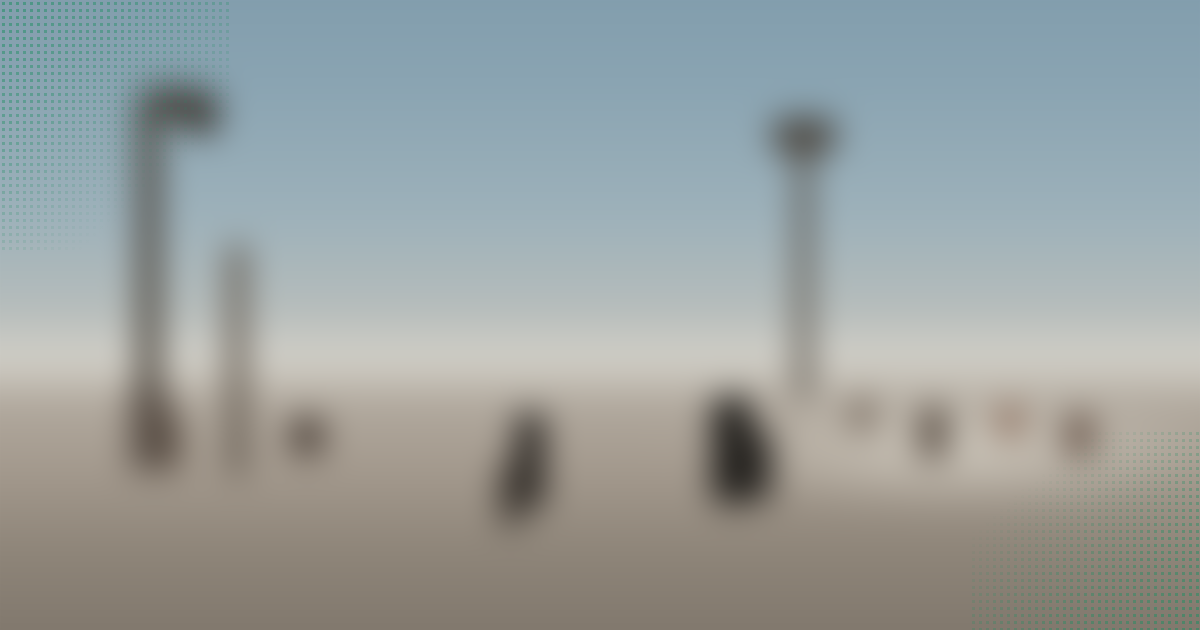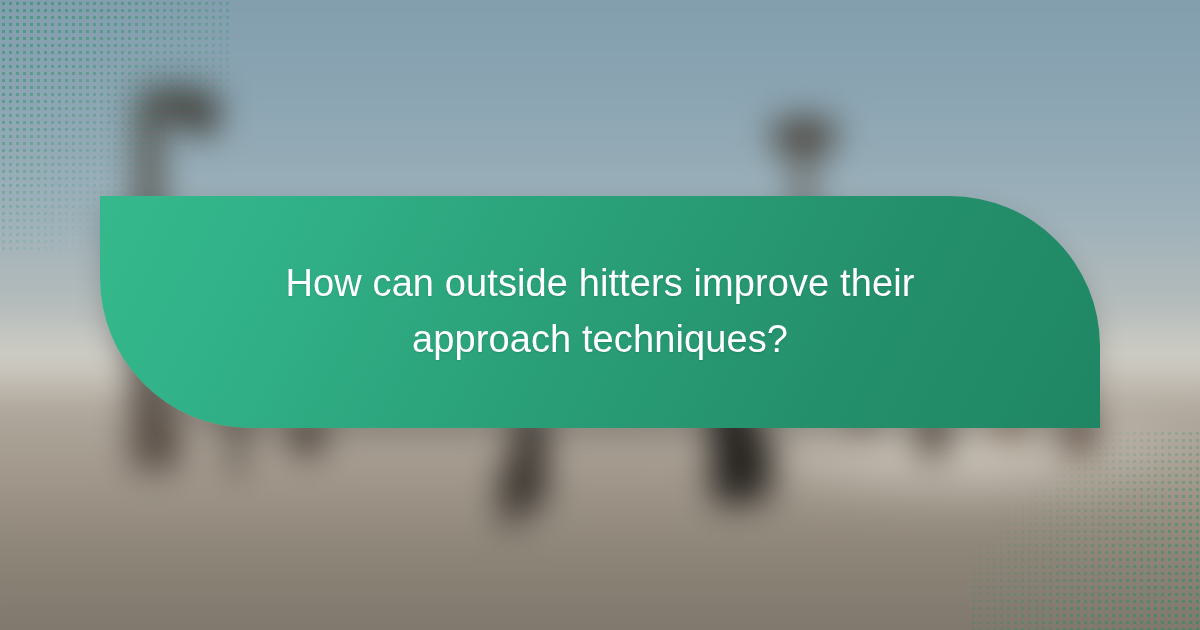--- a/index.html
+++ b/index.html
@@ -169,17 +169,14 @@
       <div class="blob fig-g"></div>
       <div class="blob fig-d"></div>
       <div class="blob fig-f"></div>
       <div class="blob fig-e"></div>
     </div>
   </div>
 
   <div class="dots dots-tl"></div>
   <div class="dots dots-br"></div>
 
-  <div class="card">
-    <h1 class="card-title">How can outside hitters improve their approach techniques?</h1>
-  </div>
 
 </div>
 
 </body></html>

